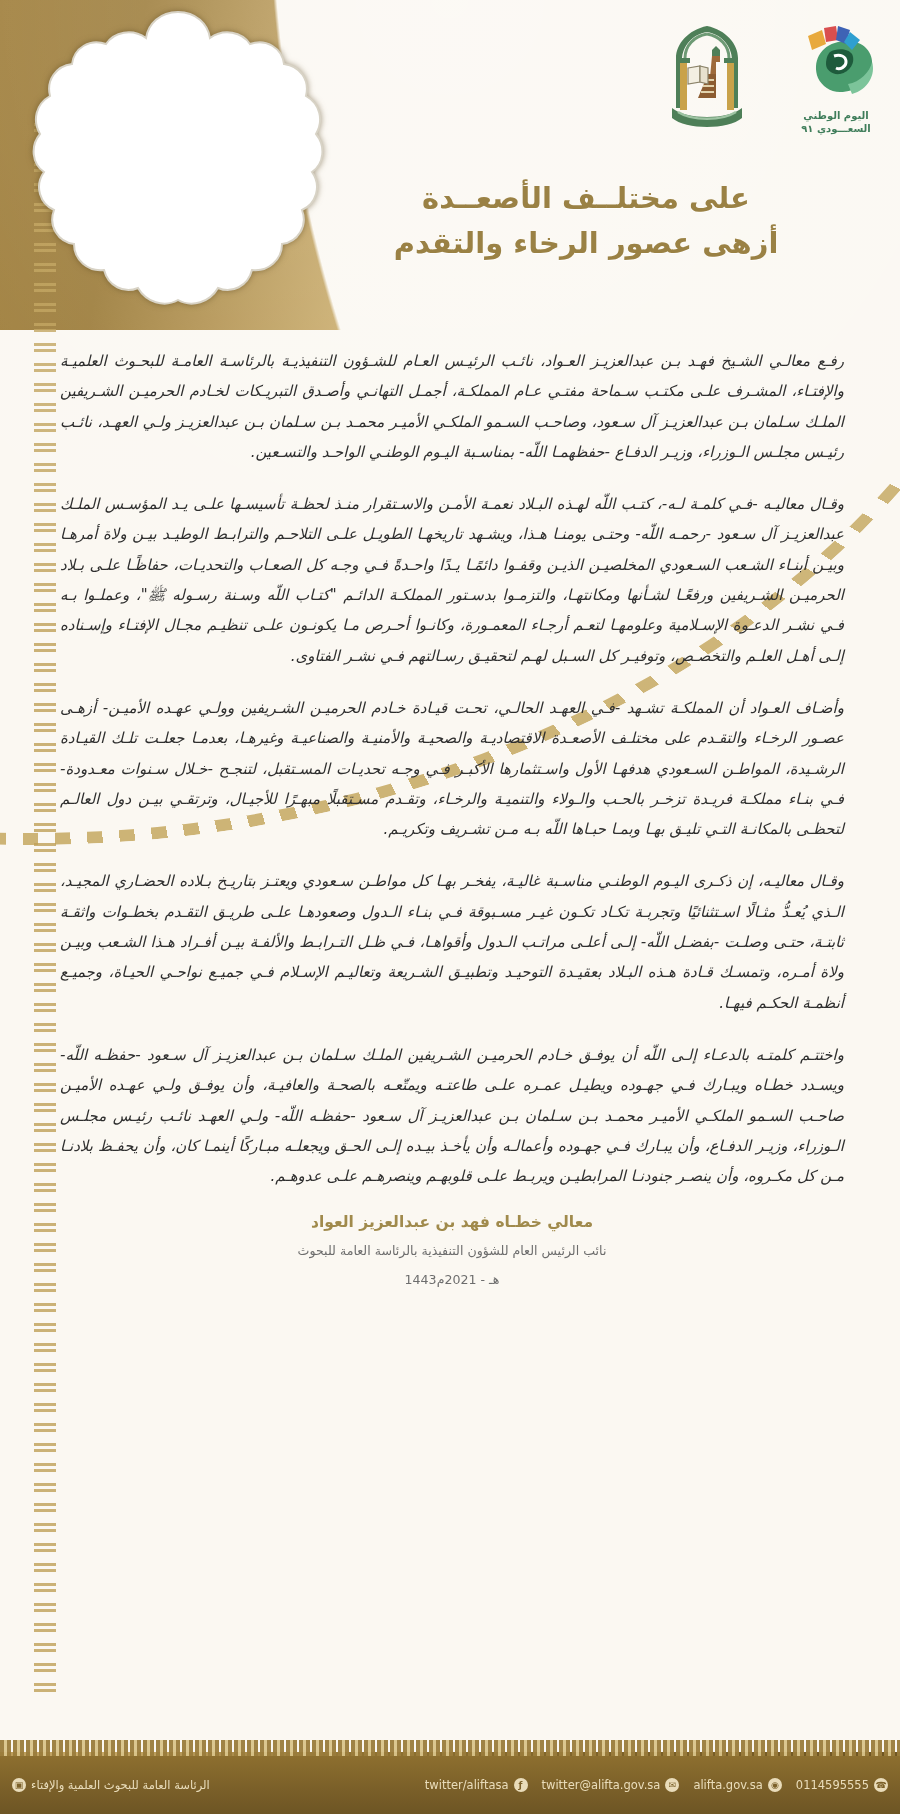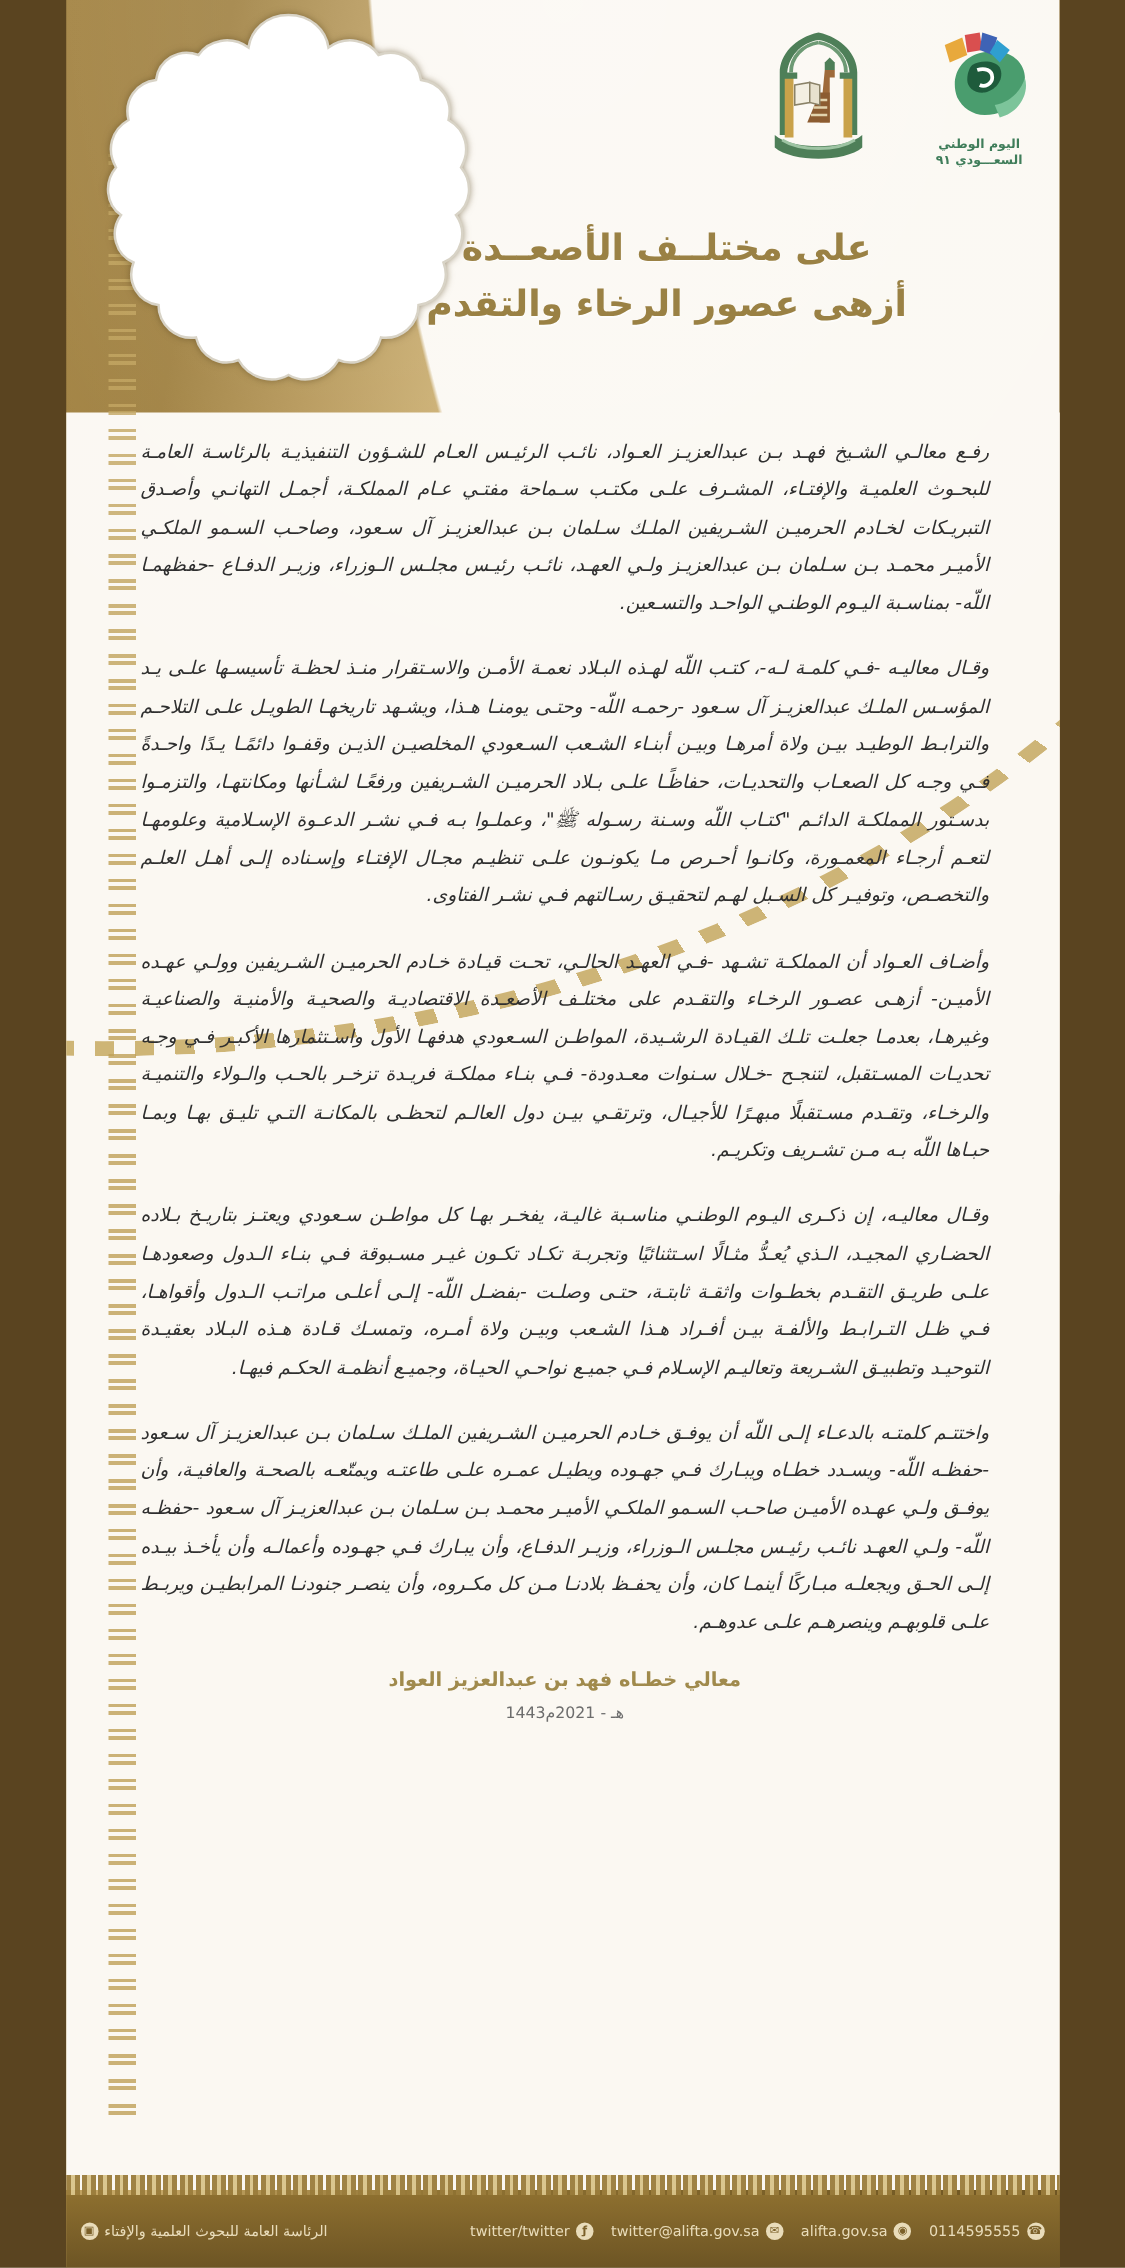--- a/index.html
+++ b/index.html
@@ -5,21 +5,21 @@
 <style>
   * { box-sizing: border-box; margin: 0; padding: 0; }
 
   html, body {
     background: #5a4420;
     font-family: "DejaVu Sans", "Liberation Sans", sans-serif;
   }
 
   #poster {
     position: relative;
-    width: 795px;
+    width: 900px;
     height: 1814px;
     margin: 0 auto;
     overflow: hidden;
     background:
       linear-gradient(100deg, #a07f3c 0%, #9c7c3a 12%, #b29250 22%, #c9ab6a 33%, #8f7232 55%, #7d6229 75%, #6e5522 100%);
   }
 
   
   .page-sheet {
     position: absolute;
@@ -415,41 +415,42 @@
   <div class="article">
     <p>رفـع معالـي الشـيخ فهـد بـن عبدالعزيـز العـواد، نائـب الرئيـس العـام للشـؤون التنفيذيـة بالرئاسـة العامـة للبحـوث العلميـة والإفتـاء، المشـرف علـى مكتـب سـماحة مفتـي عـام المملكـة، أجمـل التهانـي وأصـدق التبريـكات لخـادم الحرميـن الشـريفين الملـك سـلمان بـن عبدالعزيـز آل سـعود، وصاحـب السـمو الملكـي الأميـر محمـد بـن سـلمان بـن عبدالعزيـز ولـي العهـد، نائـب رئيـس مجلـس الـوزراء، وزيـر الدفـاع -حفظهمـا اللّه- بمناسـبة اليـوم الوطنـي الواحـد والتسـعين.</p>
     <p>وقـال معاليـه -فـي كلمـة لـه-، كتـب اللّه لهـذه البـلاد نعمـة الأمـن والاسـتقرار منـذ لحظـة تأسيسـها علـى يـد المؤسـس الملـك عبدالعزيـز آل سـعود -رحمـه اللّه- وحتـى يومنـا هـذا، ويشـهد تاريخهـا الطويـل علـى التلاحـم والترابـط الوطيـد بيـن ولاة أمرهـا وبيـن أبنـاء الشـعب السـعودي المخلصيـن الذيـن وقفـوا دائمًـا يـدًا واحـدةً فـي وجـه كل الصعـاب والتحديـات، حفاظًـا علـى بـلاد الحرميـن الشـريفين ورفعًـا لشـأنها ومكانتهـا، والتزمـوا بدسـتور المملكـة الدائـم "كتـاب اللّه وسـنة رسـوله ﷺ"، وعملـوا بـه فـي نشـر الدعـوة الإسـلامية وعلومهـا لتعـم أرجـاء المعمـورة، وكانـوا أحـرص مـا يكونـون علـى تنظيـم مجـال الإفتـاء وإسـناده إلـى أهـل العلـم والتخصـص، وتوفيـر كل السـبل لهـم لتحقيـق رسـالتهم فـي نشـر الفتاوى.</p>
     <p>وأضـاف العـواد أن المملكـة تشـهد -فـي العهـد الحالـي، تحـت قيـادة خـادم الحرميـن الشـريفين وولـي عهـده الأميـن- أزهـى عصـور الرخـاء والتقـدم على مختلـف الأصعـدة الاقتصاديـة والصحيـة والأمنيـة والصناعيـة وغيرهـا، بعدمـا جعلـت تلـك القيـادة الرشـيدة، المواطـن السـعودي هدفهـا الأول واسـتثمارها الأكبـر فـي وجـه تحديـات المسـتقبل، لتنجـح -خـلال سـنوات معـدودة- فـي بنـاء مملكـة فريـدة تزخـر بالحـب والـولاء والتنميـة والرخـاء، وتقـدم مسـتقبلًا مبهـرًا للأجيـال، وترتقـي بيـن دول العالـم لتحظـى بالمكانـة التـي تليـق بهـا وبمـا حبـاها اللّه بـه مـن تشـريف وتكريـم.</p>
     <p>وقـال معاليـه، إن ذكـرى اليـوم الوطنـي مناسـبة غاليـة، يفخـر بهـا كل مواطـن سـعودي ويعتـز بتاريـخ بـلاده الحضـاري المجيـد، الـذي يُعـدُّ مثـالًا اسـتثنائيًا وتجربـة تكـاد تكـون غيـر مسـبوقة فـي بنـاء الـدول وصعودهـا علـى طريـق التقـدم بخطـوات واثقـة ثابتـة، حتـى وصلـت -بفضـل اللّه- إلـى أعلـى مراتـب الـدول وأقواهـا، فـي ظـل التـرابـط والألفـة بيـن أفـراد هـذا الشـعب وبيـن ولاة أمـره، وتمسـك قـادة هـذه البـلاد بعقيـدة التوحيـد وتطبيـق الشـريعة وتعاليـم الإسـلام فـي جميـع نواحـي الحيـاة، وجميـع أنظمـة الحكـم فيهـا.</p>
     <p>واختتـم كلمتـه بالدعـاء إلـى اللّه أن يوفـق خـادم الحرميـن الشـريفين الملـك سـلمان بـن عبدالعزيـز آل سـعود -حفظـه اللّه- ويسـدد خطـاه ويبـارك فـي جهـوده ويطيـل عمـره علـى طاعتـه ويمتّعـه بالصحـة والعافيـة، وأن يوفـق ولـي عهـده الأميـن صاحـب السـمو الملكـي الأميـر محمـد بـن سـلمان بـن عبدالعزيـز آل سـعود -حفظـه اللّه- ولـي العهـد نائـب رئيـس مجلـس الـوزراء، وزيـر الدفـاع، وأن يبـارك فـي جهـوده وأعمالـه وأن يأخـذ بيـده إلـى الحـق ويجعلـه مبـاركًا أينمـا كان، وأن يحفـظ بلادنـا مـن كل مكـروه، وأن ينصـر جنودنـا المرابطيـن ويربـط علـى قلوبهـم وينصرهـم علـى عدوهـم.</p>
   </div>
 
   <div class="signature">
     <div class="sig-name">معالي خطـاه فهد بن عبدالعزيز العواد</div>
+    <div class="sig-title">نائب الرئيس العام للشؤون التنفيذية بالرئاسة العامة للبحوث</div>
     <div class="sig-date">1443هـ - 2021م</div>
   </div>
 
   <div class="footer-teeth"></div>
   <div class="footer">
     <div class="foot-left">
       <div class="foot-item">
         <span class="ic">☎</span>
         <span class="val">0114595555</span>
       </div>
       <div class="foot-item">
         <span class="ic">◉</span>
         <span class="val">alifta.gov.sa</span>
       </div>
       <div class="foot-item">
         <span class="ic">✉</span>
         <span class="val">twitter@alifta.gov.sa</span>
       </div>
       <div class="foot-item">
         <span class="ic">ƒ</span>
-        <span class="val">twitter/twitter</span>
+        <span class="val">twitter/aliftasa</span>
       </div>
     </div>
     <div class="foot-right">
       <div class="foot-item ar">
         <span class="val">الرئاسة العامة للبحوث العلمية والإفتاء</span>
         <span class="ic">▣</span>
       </div>
     </div>
   </div>
 

